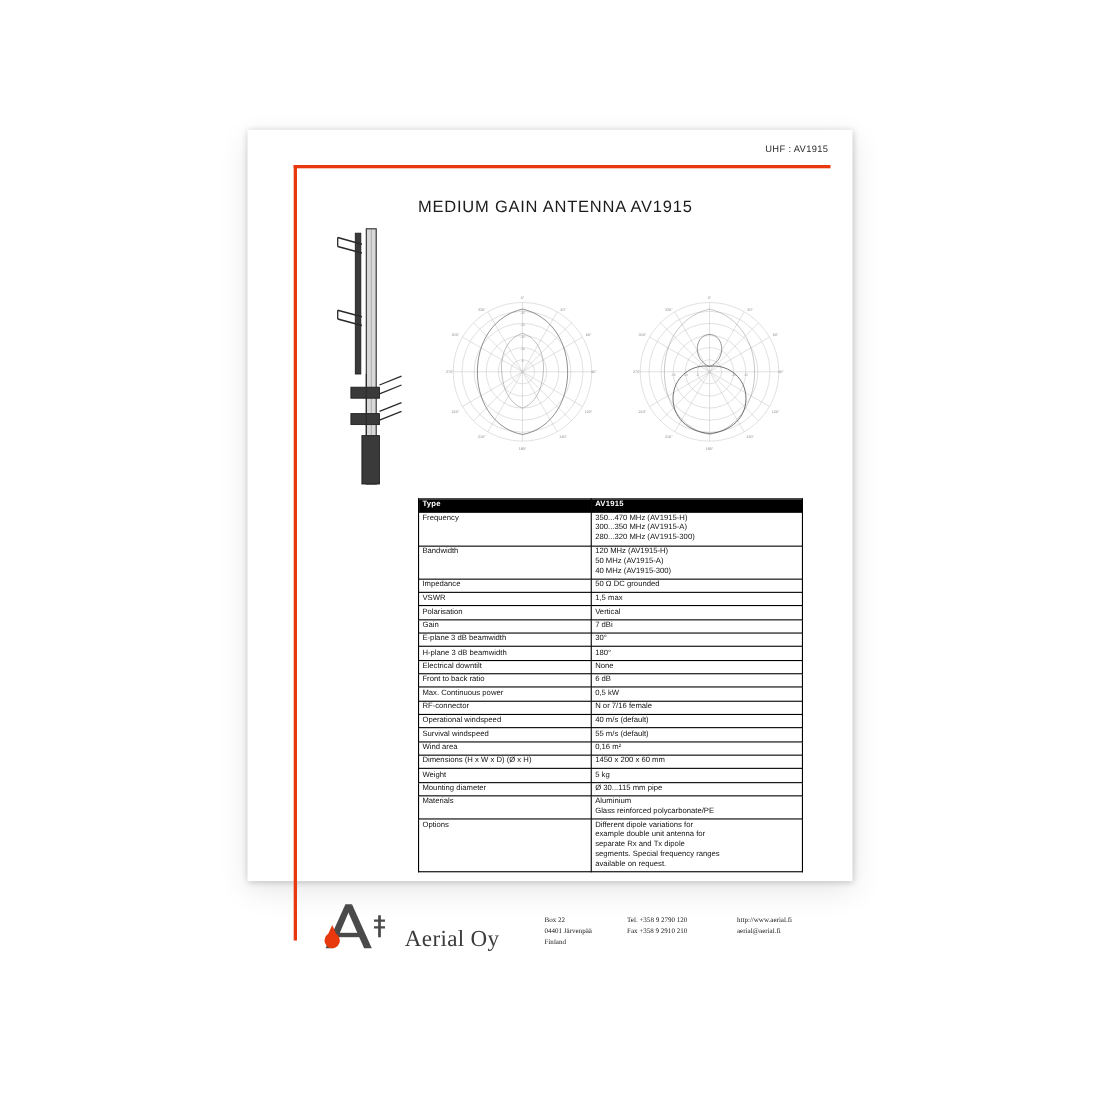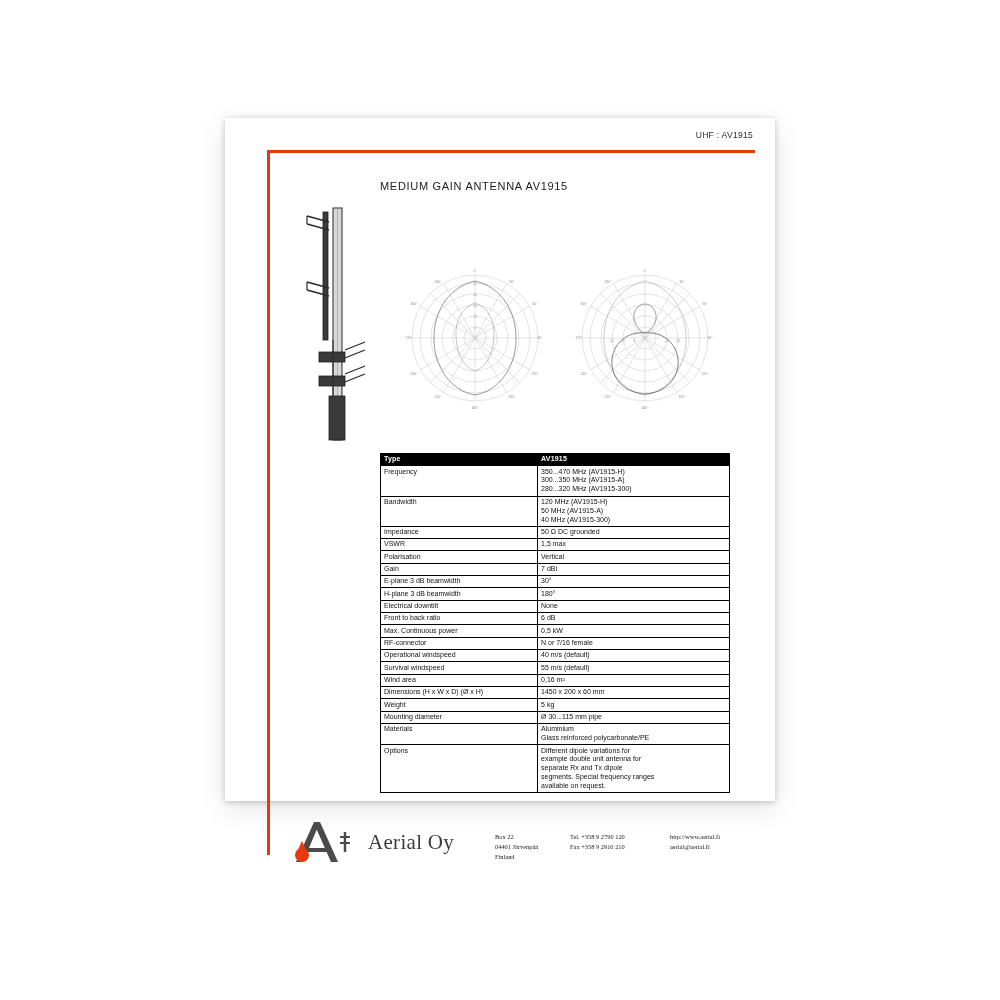--- a/index.html
+++ b/index.html
@@ -54,21 +54,21 @@
     top: 12px;
     font-size: 8.5px;
     color: #2b2b2b;
     letter-spacing: 0.3px;
   }
 
   .doc-title {
     position: absolute;
     left: 155px;
     top: 62px;
-    font-size: 11px;
+    font-size: 15px;
     letter-spacing: 0.7px;
     color: #1b1b1b;
   }
 
   
   .antenna-art {
     position: absolute;
     left: 60px;
     top: 82px;
     width: 120px;
@@ -116,21 +116,21 @@
     left: 55px;
     top: 700px;
     width: 470px;
     height: 60px;
   }
   .logo-wrap {
     position: absolute;
     left: 10px;
     top: 0px;
     display: flex;
-    align-items: center;
+    align-items: flex-end;
     gap: 4px;
   }
   .logo-name {
     font-size: 21px;
     color: #3b3b3b;
     letter-spacing: 0.3px;
     font-family: "Liberation Serif", serif;
   }
   .footer-col {
     position: absolute;

